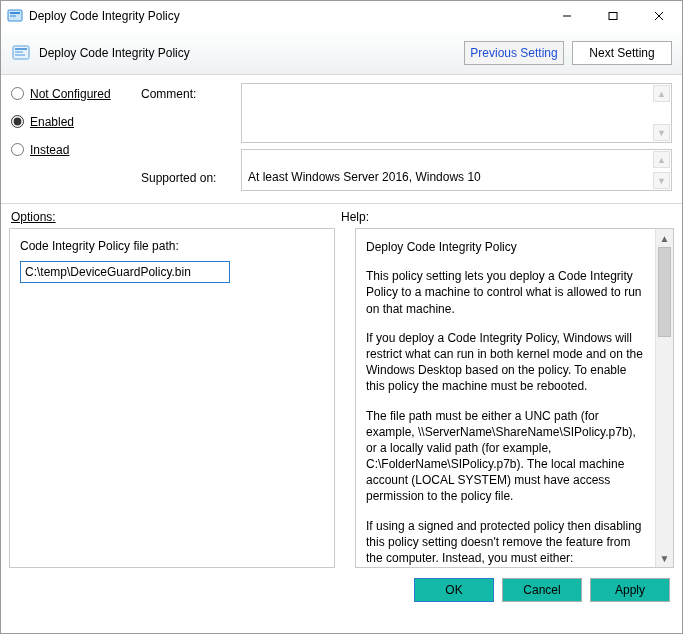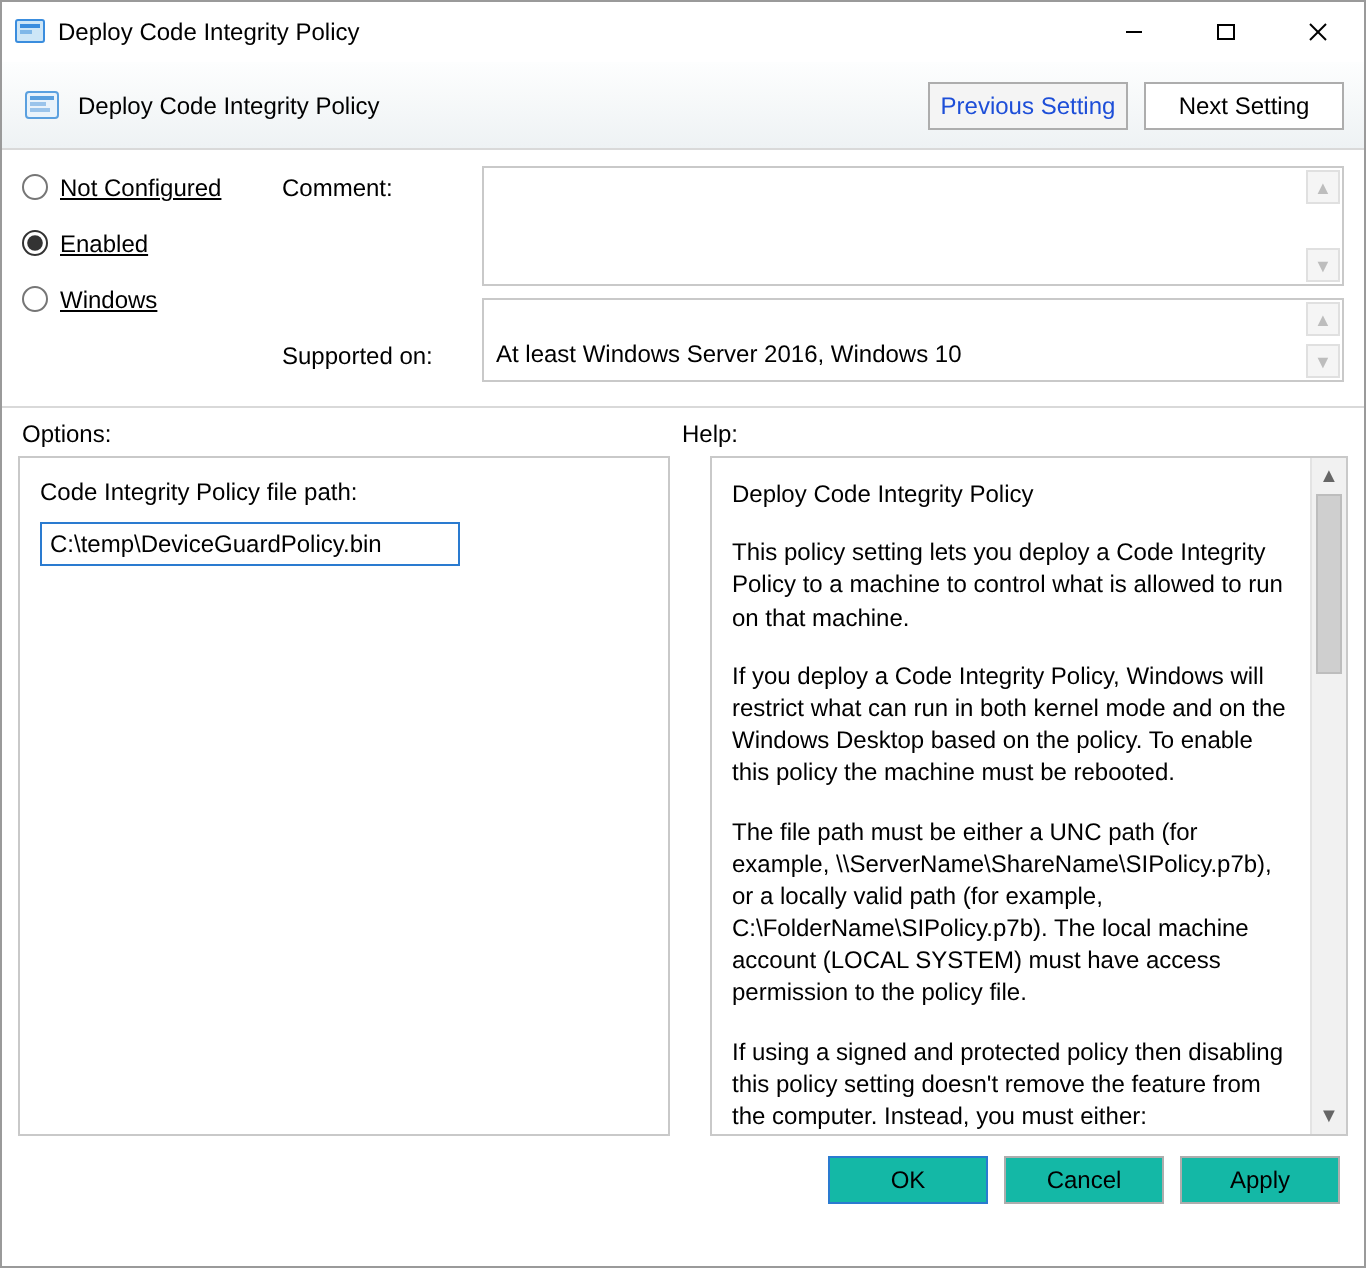--- a/index.html
+++ b/index.html
@@ -94,21 +94,21 @@
   .mini-scroll {
     position:absolute; right:1px; top:1px; bottom:1px; width:17px;
     display:flex; flex-direction:column; justify-content:space-between;
   }
   .mini-scroll .arrow {
     height:17px; border:1px solid #e0e0e0; background:#f5f5f5;
     display:flex;align-items:center;justify-content:center; color:#bdbdbd; font-size:9px;
   }
   
   .ohlabels { display:flex; padding: 6px 10px 4px 10px;}
-  .ohlabels .olab { width: 330px; }
+  .ohlabels .olab { width: 330px; text-decoration: underline; }
   
   .panels { display:flex; gap:20px; padding: 0 8px; height: 340px;}
   .panel {
     border: 1px solid #c9c9c9;
     background:#fff;
     padding:10px;
     overflow:hidden;
   }
   .panel.options { width: 326px; }
   .panel.help { flex:1; position:relative; padding-right:26px;}
@@ -198,21 +198,21 @@
     <label class="radio-row">
       <input type="radio" name="state" style="">
       <span>Not Configured</span>
     </label>
     <label class="radio-row">
       <input type="radio" name="state" checked="" style="">
       <span>Enabled</span>
     </label>
     <label class="radio-row">
       <input type="radio" name="state" style="">
-      <span>Windows</span>
+      <span>Instead</span>
     </label>
   </div>
   <div class="labelscol">
     <div class="lbl">Comment:</div>
     <div class="lbl2">Supported on:</div>
   </div>
   <div class="fieldscol">
     <div class="textarea-like">
       <span></span>
       <div class="mini-scroll">

